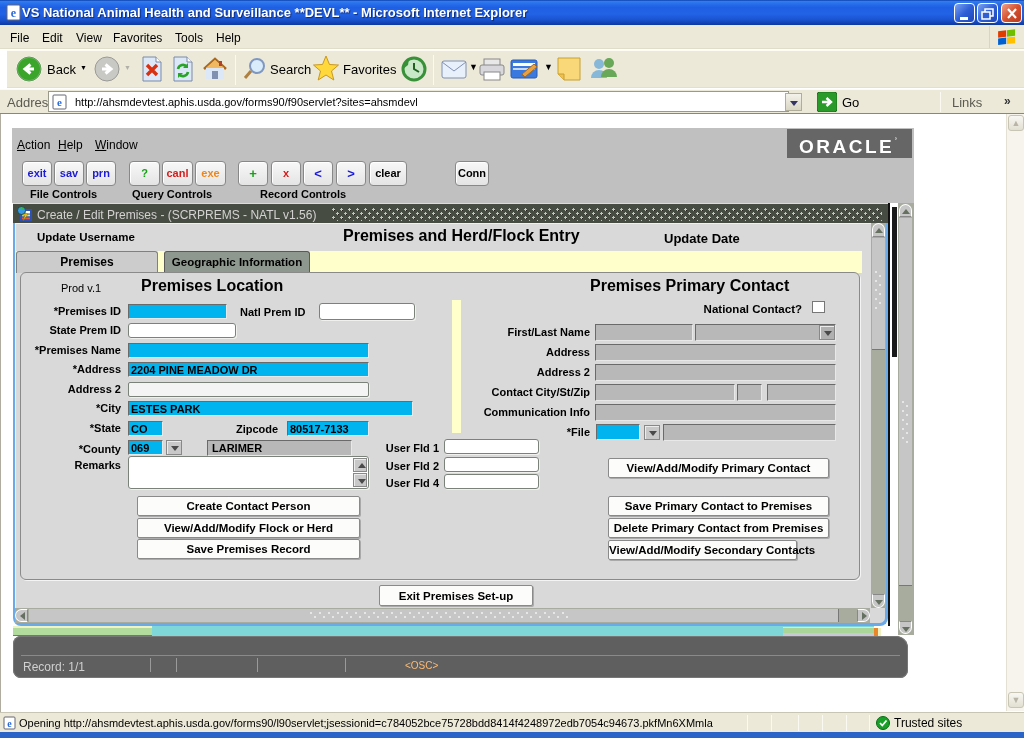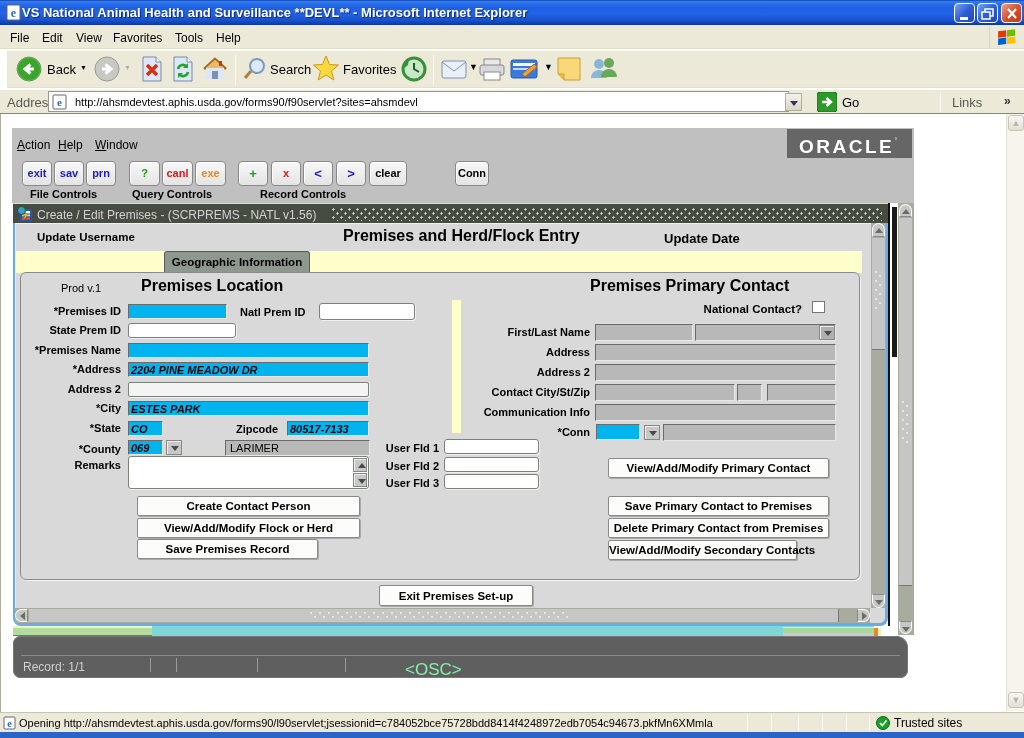--- a/index.html
+++ b/index.html
@@ -75,21 +75,21 @@
 #tabband { position:absolute; left:1px; top:28px; width:846px; height:22px; background:#ffffcc; }
 .tab1 { position:absolute; left:0px; top:0px; width:142px; height:22px; background:#cccccc; border:1px solid #808080; border-bottom:none; border-radius:3px 3px 0 0; font-weight:bold; font-size:12px; text-align:center; line-height:21px; white-space:nowrap; }
 .tab2 { position:absolute; left:148px; top:0px; width:146px; height:22px; background:#8e988e; border:1px solid #5a5a5a; border-bottom:none; border-radius:3px 3px 0 0; font-weight:bold; font-size:11.5px; text-align:center; line-height:21px; white-space:nowrap; }
 
 
 #frame { position:absolute; left:5px; top:49px; width:840px; height:308px; border:1px solid #8a8a8a; border-radius:6px; background:#d9d9d9; box-shadow:1px 1px 0 #f4f4f4; }
 
 
 .flabel { position:absolute; font-weight:bold; font-size:11px; color:#000; white-space:nowrap; text-align:right; }
 .fbtn { white-space:nowrap; }
-.cyan { position:absolute; background:#00b4ef; border-top:1px solid #6a6a6a; border-left:1px solid #6a6a6a; border-right:1px solid #e8e8e8; border-bottom:1px solid #e8e8e8; font-weight:bold; font-size:11px; padding-left:2px;font-style:italic; }
+.cyan { position:absolute; background:#00b4ef; border-top:1px solid #6a6a6a; border-left:1px solid #6a6a6a; border-right:1px solid #e8e8e8; border-bottom:1px solid #e8e8e8; font-weight:bold; font-size:11px; padding-left:2px; }
 .white { position:absolute; background:#fff; border:1px solid #7a827a; border-radius:3px; box-shadow:1px 1px 0 #f0f0ec; }
 .gray { position:absolute; background:#b8b8b8; border-top:1px solid #6a6a6a; border-left:1px solid #6a6a6a; border-right:1px solid #e8e8e8; border-bottom:1px solid #e8e8e8; }
 .dbtn { position:absolute; width:16px; height:14px; background:#c8c8c8; border:1px solid #888; box-shadow:inset 1px 1px 0 #ececec; }
 .dbtn:after { content:""; position:absolute; left:4px; top:5px; border-left:4px solid transparent; border-right:4px solid transparent; border-top:5px solid #4a4a4a; }
 .ubtn:after { border-top:none !important; border-bottom:5px solid #4a4a4a !important; top:4px !important; }
 .fbtn { position:absolute; background:#fcfcfa; border:1px solid #8a8a8a; border-radius:2px; box-shadow:1px 1px 0 #aaa; font-weight:bold; font-size:11.5px; text-align:center; color:#000; white-space:nowrap; }
 
 
 #ydiv { position:absolute; left:437px; top:77px; width:9px; height:133px; background:#ffffcc; }
 
@@ -106,21 +106,21 @@
   background-image:radial-gradient(circle 1.5px at 2px 2px, #e6e6e6 0 1.4px, transparent 1.5px),radial-gradient(circle 1.5px at 6px 6px, #e6e6e6 0 1.4px, transparent 1.5px);
   background-size:9px 9px; }
 
 
 #strips { left:13px; top:626px; width:875px; height:10px; background:#7fd7d7; }
 
 
 #statusbar { left:13px; top:636px; width:895px; height:42px; background:#5f5f5f; border-radius:8px 12px 8px 8px; box-shadow:inset 0 0 0 1px #777; }
 #statusbar .sep { position:absolute; left:8px; right:8px; top:19px; height:1px; background:#8a8a8a; }
 #statusbar .rec { position:absolute; left:10px; top:24px; color:#d0d0d0; font-size:12px; }
-#statusbar .osc { position:absolute; left:392px; top:24px; color:#86efac; font-size:17px; }
+#statusbar .osc { position:absolute; left:392px; top:24px; color:#fdba74; font-size:10px; }
 .tick { position:absolute; top:22px; width:1px; height:14px; background:#9a9a9a; }
 
 
 #oscroll { left:898px; top:203px; width:16px; height:432px; background:#a8ac9e; }
 
 
 #bstatus { left:0; top:712px; width:1024px; height:20px; background:#ece9d8; border-top:1px solid #c8c5b4; }
 #bstatus .txt { position:absolute; left:19px; top:4px; font-size:11px; color:#000; white-space:nowrap; }
 .bsep { position:absolute; top:2px; width:1px; height:16px; background:#d2cfb8; border-right:1px solid #fbfaf2; }
 #bluebar { left:0; top:732px; width:1024px; height:6px; background:#2a64c8; }
@@ -317,20 +317,21 @@
       </svg>
     <div class="txt">Create / Edit Premises - (SCRPREMS - NATL v1.56)</div>
     <div id="mdidots"></div>
   </div>
   <div id="mdibody">
     <div class="hdr" style="left:22px;top:8px;font-size:11.5px">Update Username</div>
     <div class="hdr" style="left:328px;top:4px;font-size:16px">Premises and Herd/Flock Entry</div>
     <div class="hdr" style="left:649px;top:8px;font-size:13px">Update Date</div>
 
     <div id="tabband">
+      <div class="tab1">Premises</div>
       <div class="tab2">Geographic Information</div>
     </div>
 
     <div id="frame"></div>
 
     <div class="hdr" style="left:46px;top:59px;font-size:11px;font-weight:normal">Prod v.1</div>
     <div class="hdr" style="left:126px;top:54px;font-size:16px">Premises Location</div>
     <div class="hdr" style="left:575px;top:54px;font-size:16px">Premises Primary Contact</div>
     <div class="hdr" style="right:83px;top:80px;font-size:11.5px">National Contact?</div>
     <div class="white" style="left:797px;top:78px;width:13px;height:12px;border-radius:0;border:1px solid #777;box-shadow:none"></div>
@@ -347,62 +348,62 @@
     <div class="flabel" style="right:764px;top:220px">*County</div>
     <div class="flabel" style="right:764px;top:236px">Remarks</div>
 
     <div class="cyan" style="left:113px;top:81px;width:99px;height:15px"></div>
     <div class="flabel" style="left:225px;top:83px">Natl Prem ID</div>
     <div class="white" style="left:304px;top:80px;width:96px;height:17px"></div>
     <div class="white" style="left:113px;top:100px;width:108px;height:15px"></div>
     <div class="cyan" style="left:113px;top:120px;width:241px;height:15px"></div>
     <div class="cyan" style="left:113px;top:139px;width:241px;height:15px;line-height:15px">2204 PINE MEADOW DR</div>
     <div class="white" style="left:113px;top:159px;width:241px;height:15px;border-radius:2px;background:#f4f4f4"></div>
-    <div class="cyan" style="left:113px;top:178px;width:241px;height:15px;line-height:15px">ESTES PARK</div>
+    <div class="cyan" style="left:113px;top:178px;width:285px;height:15px;line-height:15px">ESTES PARK</div>
     <div class="cyan" style="left:113px;top:198px;width:35px;height:15px;line-height:15px">CO</div>
     <div class="flabel" style="left:221px;top:200px">Zipcode</div>
     <div class="cyan" style="left:272px;top:198px;width:82px;height:15px;line-height:15px">80517-7133</div>
     <div class="cyan" style="left:113px;top:217px;width:35px;height:15px;line-height:15px">069</div>
     <div class="dbtn" style="left:151px;top:217px;height:15px"></div>
-    <div class="gray" style="left:210px;top:217px;width:145px;height:16px;font-weight:normal;font-size:11px;padding-left:4px;line-height:15px">LARIMER</div>
+    <div class="gray" style="left:192px;top:217px;width:145px;height:16px;font-weight:bold;font-size:11px;padding-left:4px;line-height:15px">LARIMER</div>
     <div class="white" style="left:113px;top:233px;width:241px;height:33px">
       <div class="dbtn ubtn" style="right:1px;top:1px;width:14px;height:14px"></div>
       <div class="dbtn" style="right:1px;bottom:1px;width:14px;height:14px"></div>
     </div>
 
     <div class="flabel" style="right:446px;top:219px">User Fld 1</div>
     <div class="white" style="left:429px;top:216px;width:95px;height:15px"></div>
     <div class="flabel" style="right:446px;top:237px">User Fld 2</div>
     <div class="white" style="left:429px;top:234px;width:95px;height:15px"></div>
-    <div class="flabel" style="right:446px;top:254px">User Fld 3</div>
+    <div class="flabel" style="right:446px;top:254px">User Fld 4</div>
     <div class="white" style="left:429px;top:251px;width:95px;height:15px"></div>
 
     <div class="flabel" style="right:295px;top:103px">First/Last Name</div>
     <div class="flabel" style="right:295px;top:123px">Address</div>
     <div class="flabel" style="right:295px;top:143px">Address 2</div>
     <div class="flabel" style="right:295px;top:163px">Contact City/St/Zip</div>
     <div class="flabel" style="right:295px;top:183px">Communication Info</div>
-    <div class="flabel" style="right:295px;top:203px">*Conn</div>
+    <div class="flabel" style="right:295px;top:203px">*File</div>
 
     <div class="gray" style="left:580px;top:101px;width:98px;height:17px"></div>
     <div class="gray" style="left:680px;top:101px;width:141px;height:17px"></div>
     <div class="dbtn" style="left:804px;top:102px;width:16px;height:15px;background:#b0b0b0"></div>
     <div class="gray" style="left:580px;top:121px;width:241px;height:17px"></div>
     <div class="gray" style="left:580px;top:141px;width:241px;height:17px"></div>
     <div class="gray" style="left:580px;top:161px;width:140px;height:17px"></div>
     <div class="gray" style="left:722px;top:161px;width:25px;height:17px"></div>
     <div class="gray" style="left:752px;top:161px;width:69px;height:17px"></div>
     <div class="gray" style="left:580px;top:181px;width:241px;height:17px"></div>
     <div class="cyan" style="left:581px;top:201px;width:44px;height:16px"></div>
     <div class="dbtn" style="left:629px;top:202px;height:15px"></div>
     <div class="gray" style="left:648px;top:201px;width:173px;height:17px"></div>
 
     <div class="fbtn" style="left:122px;top:273px;width:223px;height:20px;line-height:19px">Create Contact Person</div>
     <div class="fbtn" style="left:122px;top:295px;width:223px;height:20px;line-height:19px">View/Add/Modify Flock or Herd</div>
-    <div class="fbtn" style="left:122px;top:316px;width:181px;height:20px;line-height:19px">Save Premises Record</div>
+    <div class="fbtn" style="left:122px;top:316px;width:223px;height:20px;line-height:19px">Save Premises Record</div>
     <div class="fbtn" style="left:593px;top:235px;width:221px;height:20px;line-height:19px">View/Add/Modify Primary Contact</div>
     <div class="fbtn" style="left:593px;top:273px;width:221px;height:20px;line-height:19px">Save Primary Contact to Premises</div>
     <div class="fbtn" style="left:593px;top:295px;width:221px;height:20px;line-height:19px">Delete Primary Contact from Premises</div>
     <div class="fbtn" style="left:593px;top:317px;width:189px;height:20px;line-height:19px">View/Add/Modify Secondary Contacts</div>
 
     <div class="fbtn" style="left:364px;top:362px;width:154px;height:21px;line-height:20px">Exit Premises Set-up</div>
 
     <div id="mdivs">
       <div class="sbtn" style="left:1px;top:0;width:13px;height:14px;border-radius:7px 7px 0 0;border:1px solid #fff;border-bottom:1px solid #888">
           <div class="tri" style="left:2px;top:4px;border-left:4px solid transparent;border-right:4px solid transparent;border-bottom:5px solid #667060"></div>

